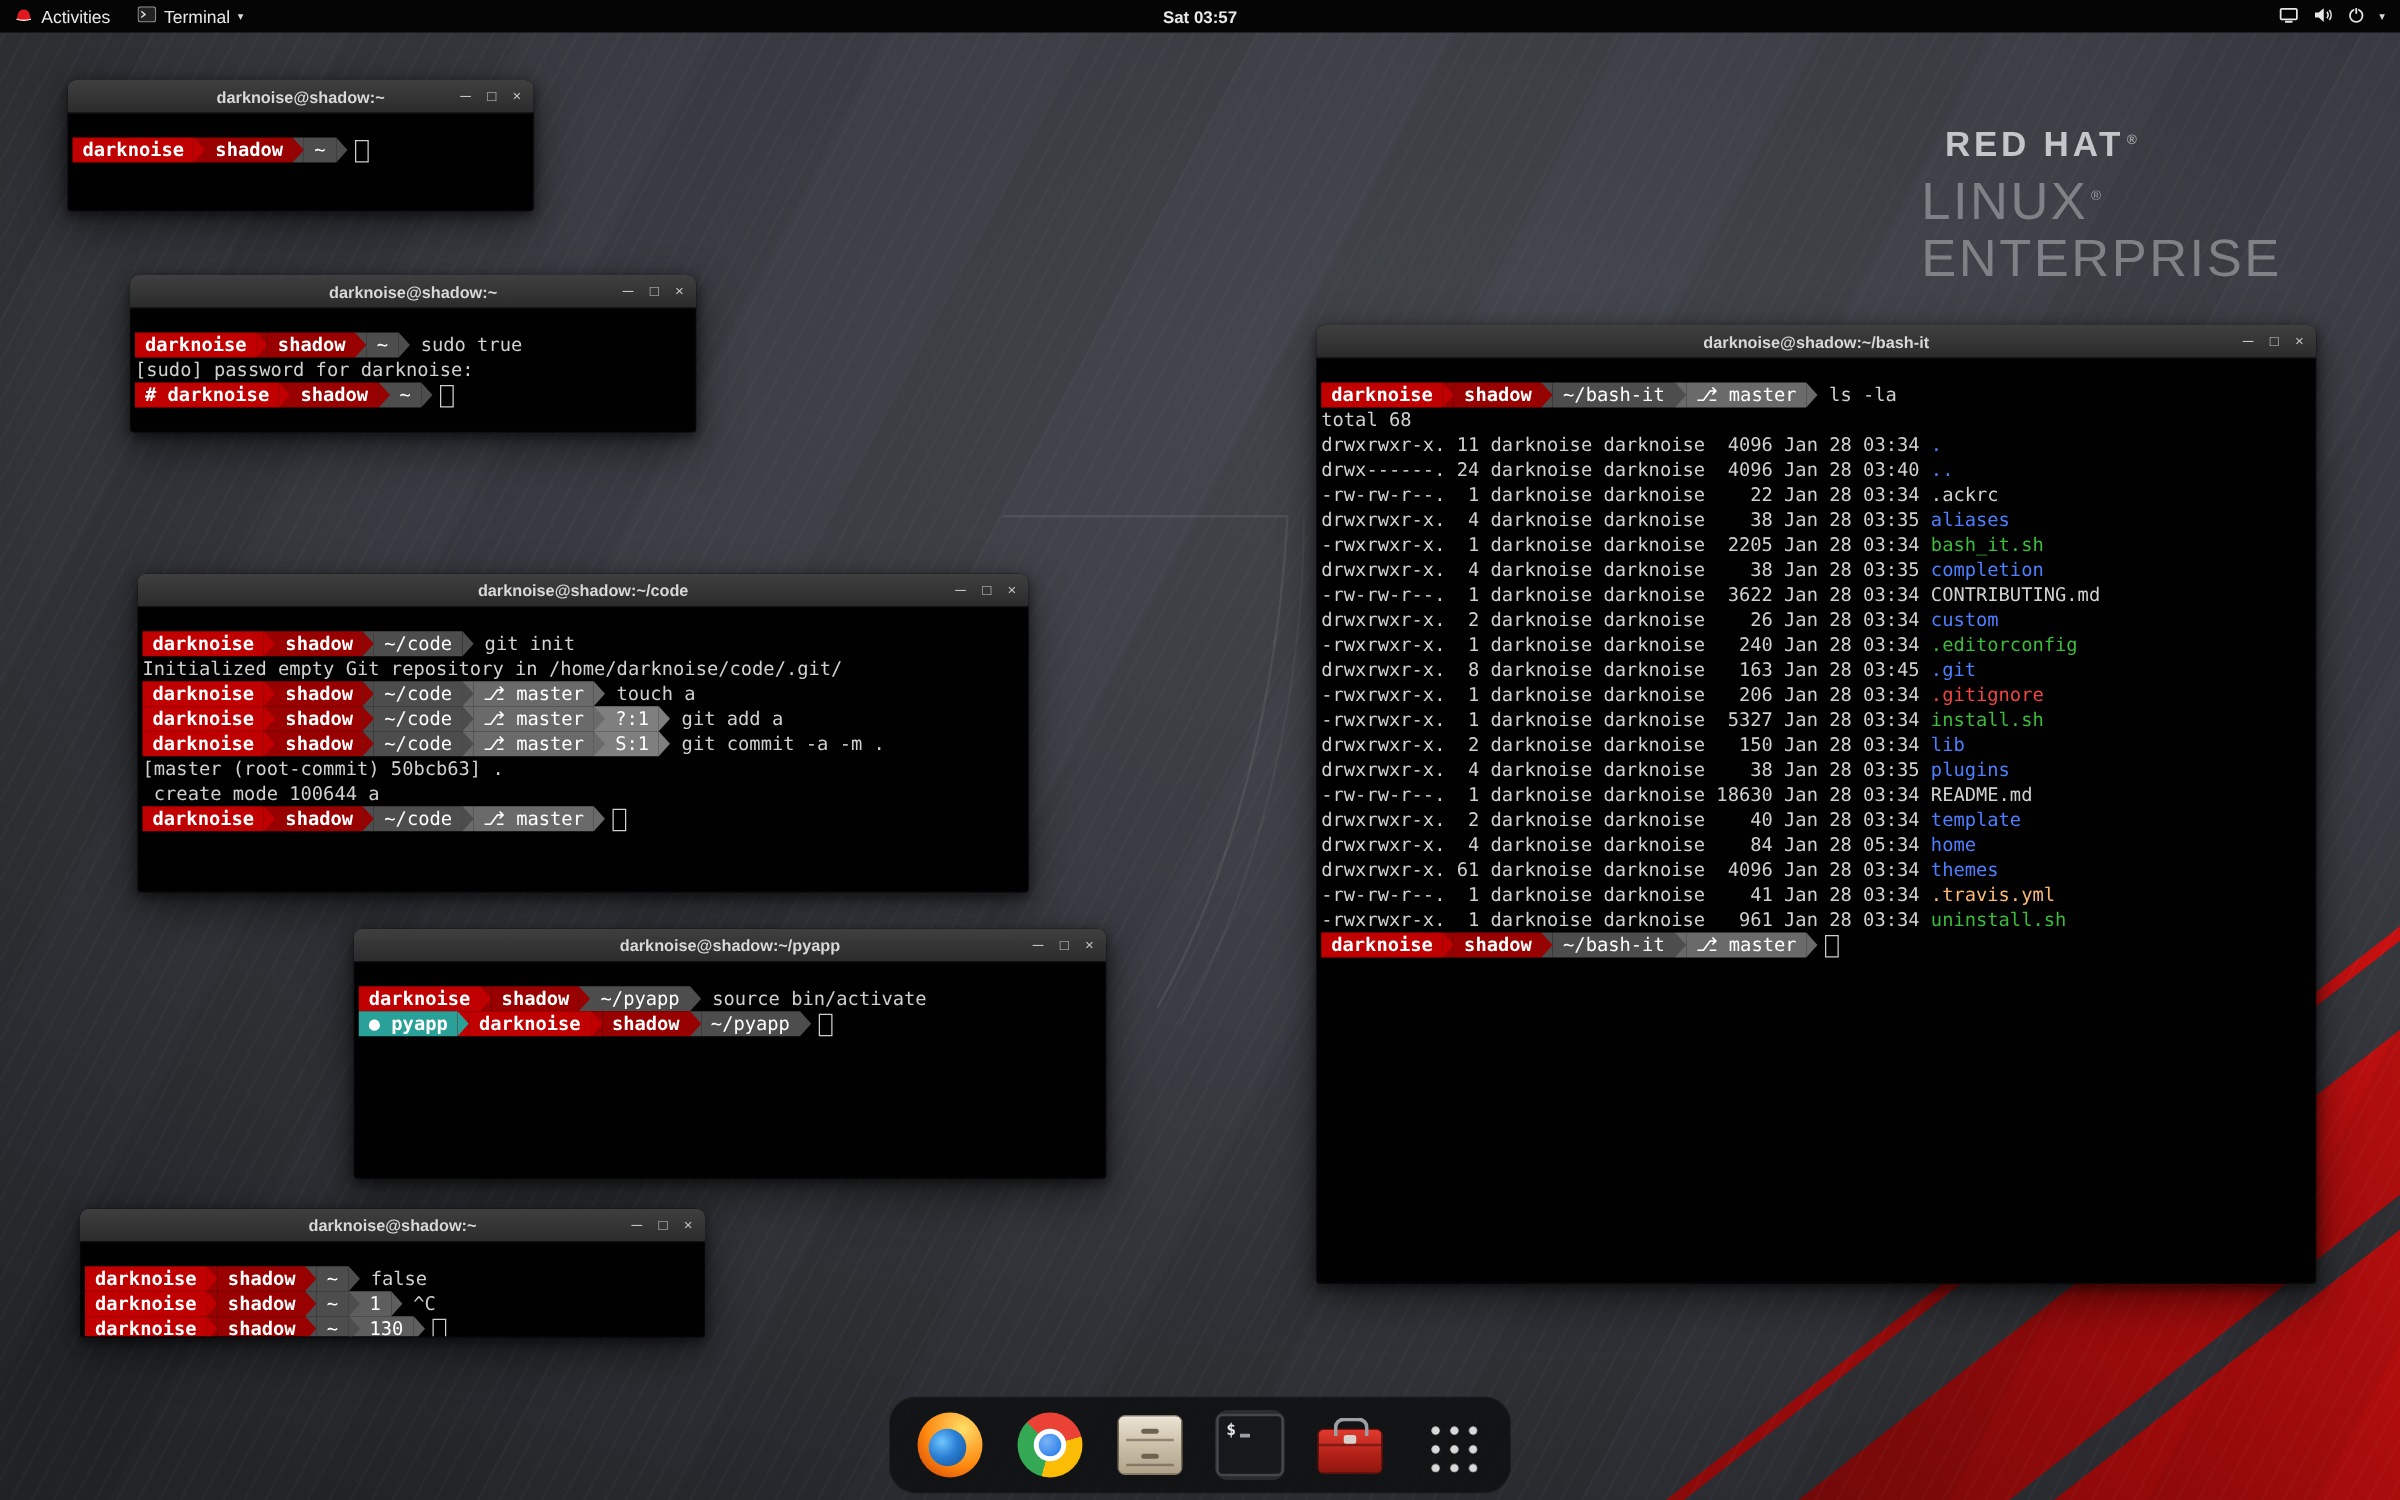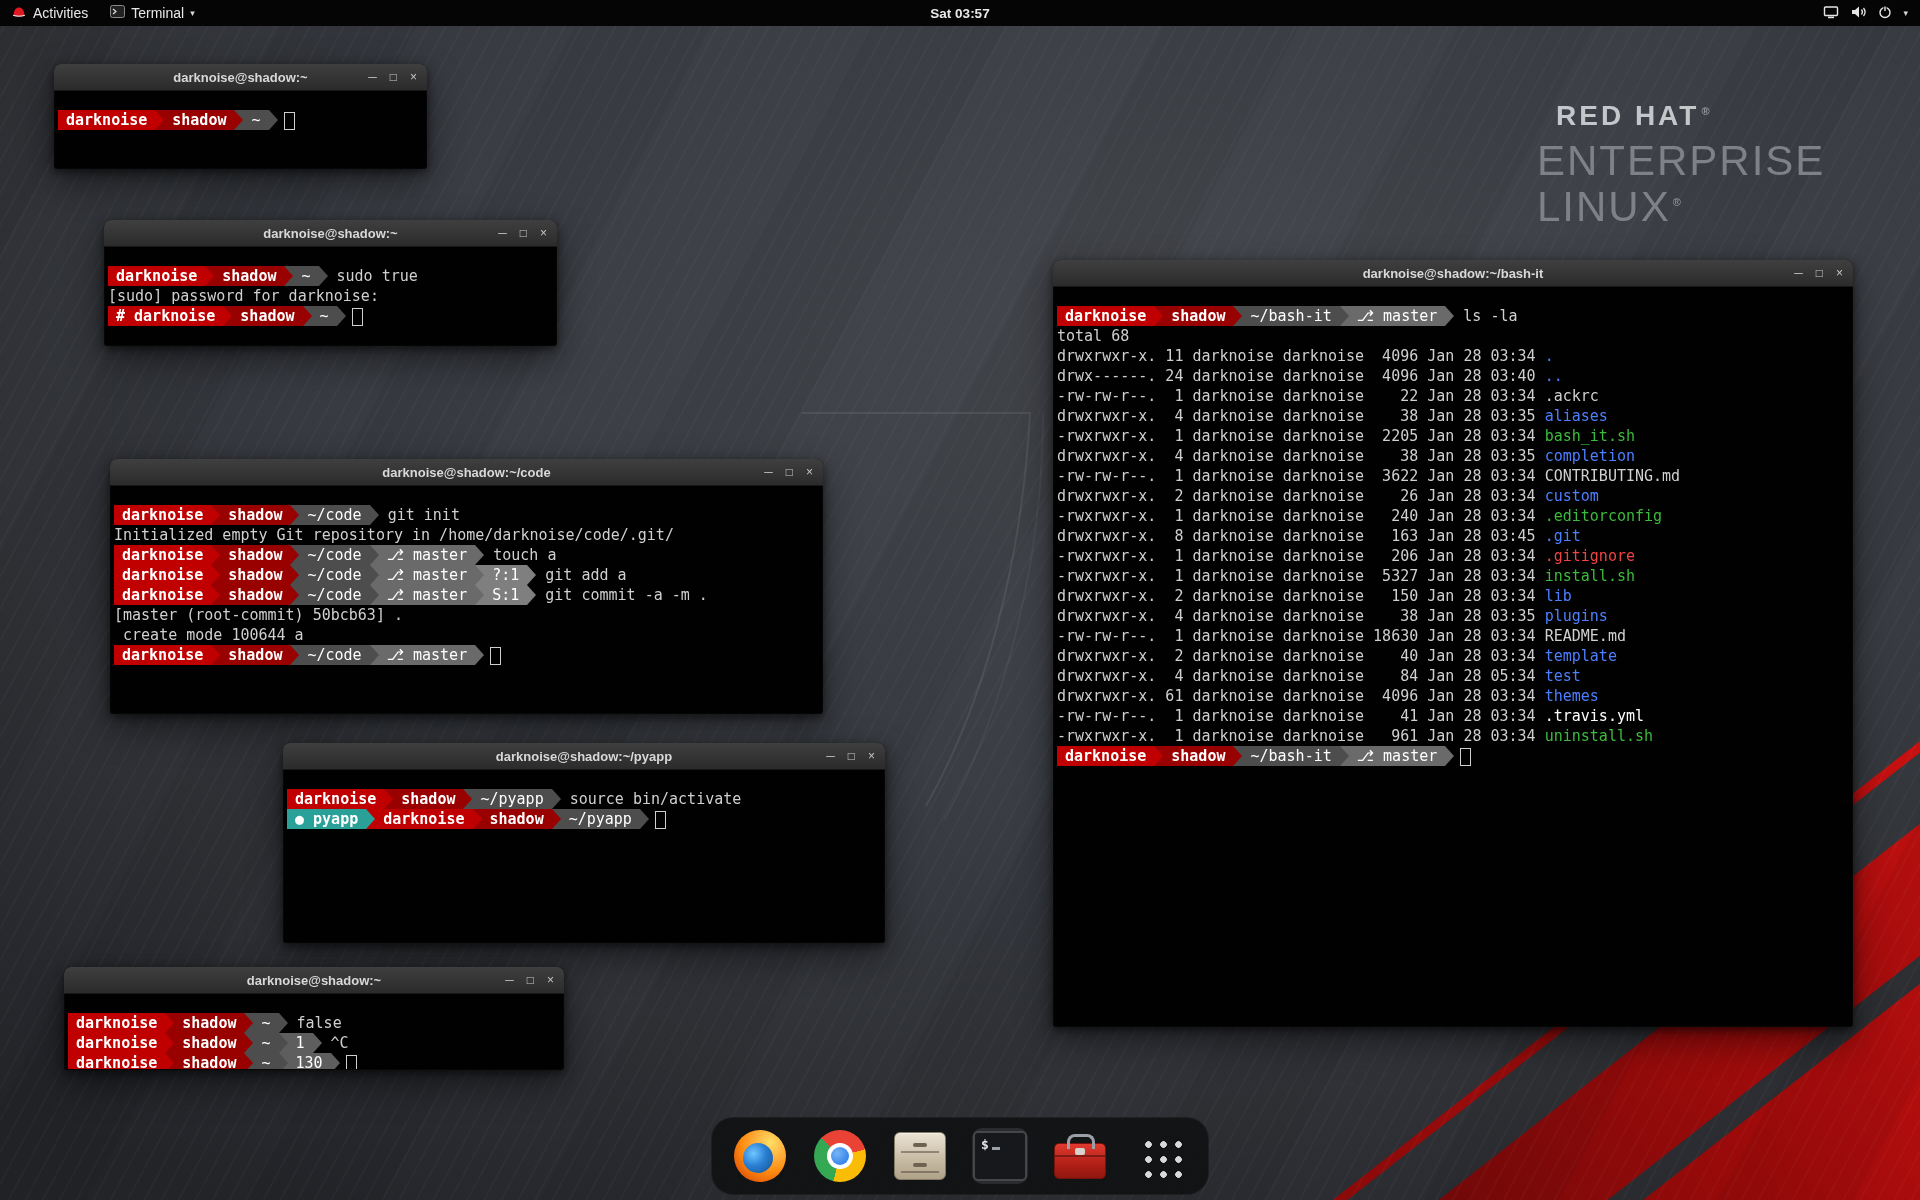--- a/index.html
+++ b/index.html
@@ -104,22 +104,22 @@
   <div class="stripe stripe-b"></div>
   <div class="stripe stripe-a"></div>
 </div>
 <svg class="wall-arcs" width="1920" height="1200">
   <path d="M802 413 H1030 C1022 560 986 700 926 806" stroke="rgba(215,215,220,0.10)" stroke-width="2" fill="none"></path>
   <path d="M1043 413 C1043 560 1005 712 944 820" stroke="rgba(215,215,220,0.06)" stroke-width="2" fill="none"></path>
 </svg>
 
 <div class="brand">
   <div class="brand-redhat"><span>RED HAT</span><span class="reg">®</span></div>
+  <div class="brand-big"><span>LINUX</span><span class="reg">®</span></div>
   <div class="brand-big">ENTERPRISE</div>
-  <div class="brand-big"><span>LINUX</span><span class="reg">®</span></div>
 </div>
 
 <div class="topbar">
   <div class="tb-item">
     <span><svg width="16" height="16" viewBox="0 0 16 16">
           <path d="M3 9c0-3 2-5.5 5-5.5S13 6 13 9l.6 1.8c.1.4-.2.8-.6.9-1.6.4-3.3.6-5 .6s-3.4-.2-5-.6c-.4-.1-.7-.5-.6-.9L3 9z" fill="#e0181f"></path>
           <path d="M2.2 11.4c1.8.5 3.8.8 5.8.8s4-.3 5.8-.8" stroke="#fff" stroke-width="1" fill="none"></path>
         </svg></span>
     <span>Activities</span>
   </div>
@@ -254,23 +254,23 @@
       <div class="term-line"><span class="out">-rw-rw-r--.  1 darknoise darknoise  3622 Jan 28 03:34 </span><span class="fname" style="color: rgb(208, 208, 208);">CONTRIBUTING.md</span></div>
       <div class="term-line"><span class="out">drwxrwxr-x.  2 darknoise darknoise    26 Jan 28 03:34 </span><span class="fname" style="color: rgb(77, 127, 255);">custom</span></div>
       <div class="term-line"><span class="out">-rwxrwxr-x.  1 darknoise darknoise   240 Jan 28 03:34 </span><span class="fname" style="color: rgb(60, 187, 60);">.editorconfig</span></div>
       <div class="term-line"><span class="out">drwxrwxr-x.  8 darknoise darknoise   163 Jan 28 03:45 </span><span class="fname" style="color: rgb(77, 127, 255);">.git</span></div>
       <div class="term-line"><span class="out">-rwxrwxr-x.  1 darknoise darknoise   206 Jan 28 03:34 </span><span class="fname" style="color: #ef4444;">.gitignore</span></div>
       <div class="term-line"><span class="out">-rwxrwxr-x.  1 darknoise darknoise  5327 Jan 28 03:34 </span><span class="fname" style="color: rgb(60, 187, 60);">install.sh</span></div>
       <div class="term-line"><span class="out">drwxrwxr-x.  2 darknoise darknoise   150 Jan 28 03:34 </span><span class="fname" style="color: rgb(77, 127, 255);">lib</span></div>
       <div class="term-line"><span class="out">drwxrwxr-x.  4 darknoise darknoise    38 Jan 28 03:35 </span><span class="fname" style="color: rgb(77, 127, 255);">plugins</span></div>
       <div class="term-line"><span class="out">-rw-rw-r--.  1 darknoise darknoise 18630 Jan 28 03:34 </span><span class="fname" style="color: rgb(208, 208, 208);">README.md</span></div>
       <div class="term-line"><span class="out">drwxrwxr-x.  2 darknoise darknoise    40 Jan 28 03:34 </span><span class="fname" style="color: rgb(77, 127, 255);">template</span></div>
-      <div class="term-line"><span class="out">drwxrwxr-x.  4 darknoise darknoise    84 Jan 28 05:34 </span><span class="fname" style="color: rgb(77, 127, 255);">test</span></div>
+      <div class="term-line"><span class="out">drwxrwxr-x.  4 darknoise darknoise    84 Jan 28 05:34 </span><span class="fname" style="color: rgb(77, 127, 255);">home</span></div>
       <div class="term-line"><span class="out">drwxrwxr-x. 61 darknoise darknoise  4096 Jan 28 03:34 </span><span class="fname" style="color: rgb(77, 127, 255);">themes</span></div>
-      <div class="term-line"><span class="out">-rw-rw-r--.  1 darknoise darknoise    41 Jan 28 03:34 </span><span class="fname" style="color: #ffffff; text-align: center;">.travis.yml</span></div>
+      <div class="term-line"><span class="out">-rw-rw-r--.  1 darknoise darknoise    41 Jan 28 03:34 </span><span class="fname" style="color: #fdba74; text-align: center;">.travis.yml</span></div>
       <div class="term-line"><span class="out">-rwxrwxr-x.  1 darknoise darknoise   961 Jan 28 03:34 </span><span class="fname" style="color: rgb(60, 187, 60);">uninstall.sh</span></div>
       <div class="term-line"><span class="seg" style="background: rgb(192, 0, 0); font-weight: bold;">darknoise</span><span class="sep" style="border-left-color: rgb(192, 0, 0); background: rgb(153, 0, 0);"></span><span class="seg" style="background: rgb(153, 0, 0); font-weight: bold;">shadow</span><span class="sep" style="border-left-color: rgb(153, 0, 0); background: rgb(77, 77, 77);"></span><span class="seg" style="background: rgb(77, 77, 77);">~/bash-it</span><span class="sep" style="border-left-color: rgb(77, 77, 77); background: rgb(106, 106, 106);"></span><span class="seg" style="background: rgb(106, 106, 106);">⎇ master</span><span class="sep" style="border-left-color: rgb(106, 106, 106);"></span><span class="cursor"></span></div>
     </div>
 </div>
 
 <div class="dock">
   <div class="dock-item">
     <div class="ic-firefox"></div>
   </div>
   <div class="dock-item">

